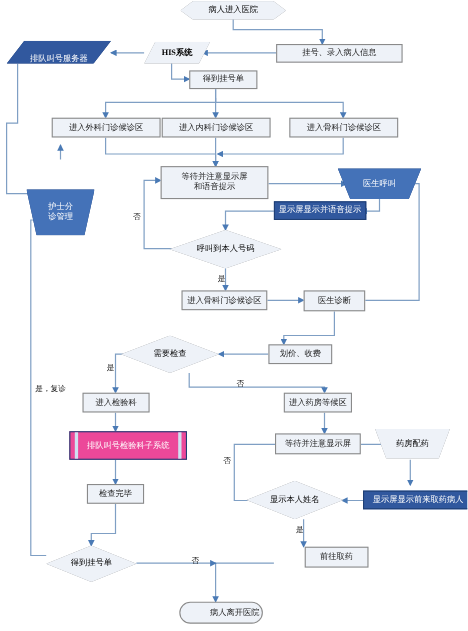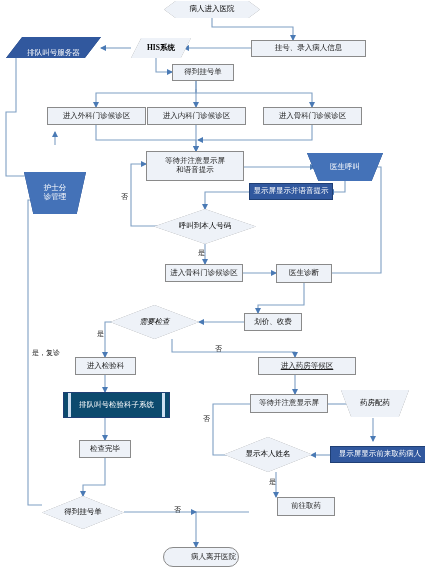--- a/index.html
+++ b/index.html
@@ -48,21 +48,21 @@
   
   .trap .fill{background:#eef2f8;clip-path:polygon(0 0,100% 0,85% 100%,15% 100%);}
   .trap .edge{position:absolute;inset:0;background:#8a8a8a;
      clip-path:polygon(0 0,100% 0,85% 100%,15% 100%,
                        16% 93%,84% 93%,97.5% 6%,2.5% 6%,16% 93%,15% 100%);}
   .trap.blue .fill{background:#4472b8;}
   .trap.blue .edge{background:#1f3f75;}
   .trap.blue .txt{color:#fff;}
 
   
-  .predef{border:1px solid #1f3f75;background:#0c4a6e;color:#fff;position:absolute;box-sizing:border-box;}
+  .predef{border:1px solid #1f3f75;background:#ec4899;color:#fff;position:absolute;box-sizing:border-box;}
   .predef .bar{position:absolute;top:0;bottom:0;width:3px;background:#cfe0f2;}
   .predef .bar.l{left:4px;} .predef .bar.r{right:4px;}
   .predef .txt{position:absolute;inset:0;display:flex;align-items:center;justify-content:center;z-index:3;}
 
   .edgelabel{position:absolute;color:#1a1a1a;z-index:4;white-space:nowrap;}
 </style>
 </head>
 <body>
 
 <div id="canvas">
@@ -212,21 +212,21 @@
   </div>
 
   <div class="node rect" style="left:165px;top:264px;width:78px;height:18px;">
     <span class="lbl" style="font-size:7.5px;">进入骨科门诊候诊区</span>
   </div>
 
   <div class="node rect" style="left:276px;top:264px;width:56px;height:19px;">
     <span class="lbl" style="font-size:7.5px;">医生诊断</span>
   </div>
 
-  <div class="shape diamond" style="left:110px;top:305px;width:89px;height:34px;font-style:italic;">
+  <div class="shape diamond" style="left:110px;top:305px;width:89px;height:34px;">
     <div class="edge"></div>
     <div class="fill"></div>
     <div class="txt" style="font-size:7.5px;">需要检查</div>
   </div>
 
   <div class="node rect" style="left:244px;top:313px;width:58px;height:18px;">
     <span class="lbl" style="font-size:7.5px;">划价、收费</span>
   </div>
 
   <div class="node rect" style="left:75px;top:357px;width:61px;height:18px;">
@@ -236,21 +236,21 @@
   <div class="predef" style="left:63px;top:392px;width:107px;height:26px;">
     <span class="bar l"></span>
     <span class="bar r"></span>
     <span class="txt" style="font-size:7.5px;">排队叫号检验科子系统</span>
   </div>
 
   <div class="node rect" style="left:79px;top:440px;width:52px;height:18px;">
     <span class="lbl" style="font-size:7.5px;">检查完毕</span>
   </div>
 
-  <div class="node rect" style="left:258px;top:357px;width:98px;height:18px;text-decoration:underline;">
+  <div class="node rect" style="left:258px;top:357px;width:62px;height:18px;">
     <span class="lbl" style="font-size:7.5px;">进入药房等候区</span>
   </div>
 
   <div class="node rect" style="left:250px;top:394px;width:78px;height:19px;">
     <span class="lbl" style="font-size:7.5px;">等待并注意显示屏</span>
   </div>
 
   <div class="shape trap" style="left:341px;top:390px;width:68px;height:27px;">
     <div class="edge"></div>
     <div class="fill"></div>

